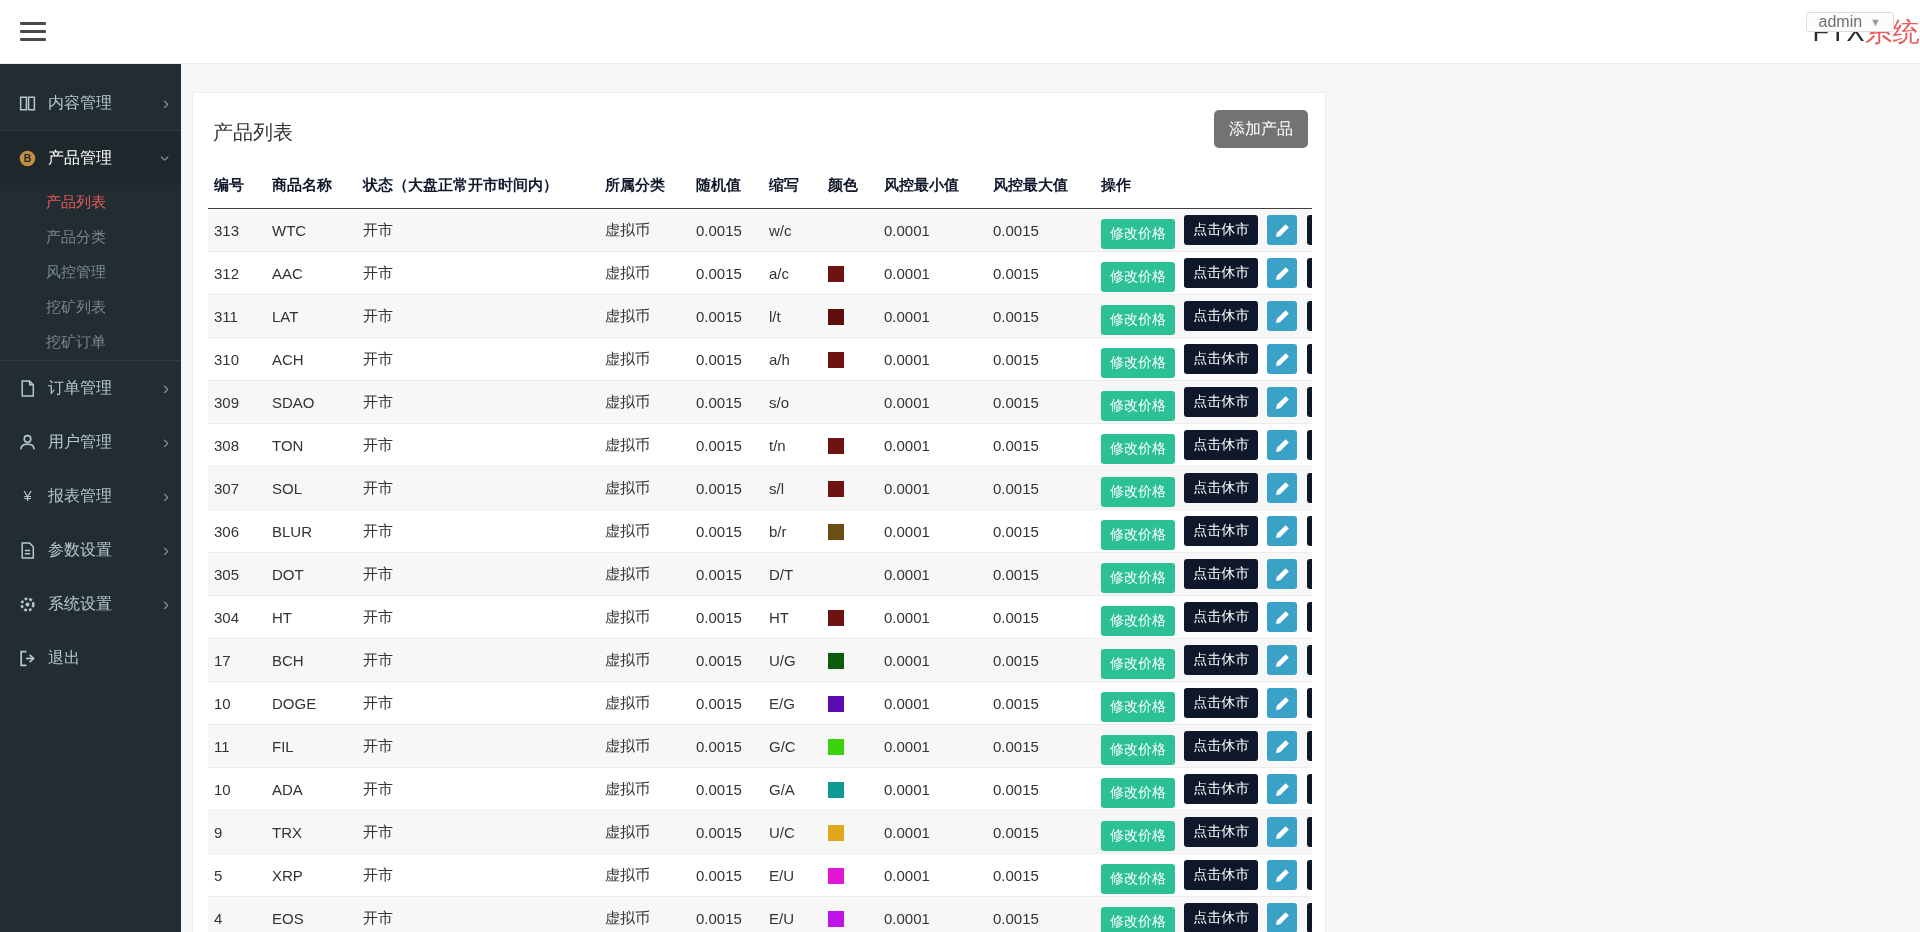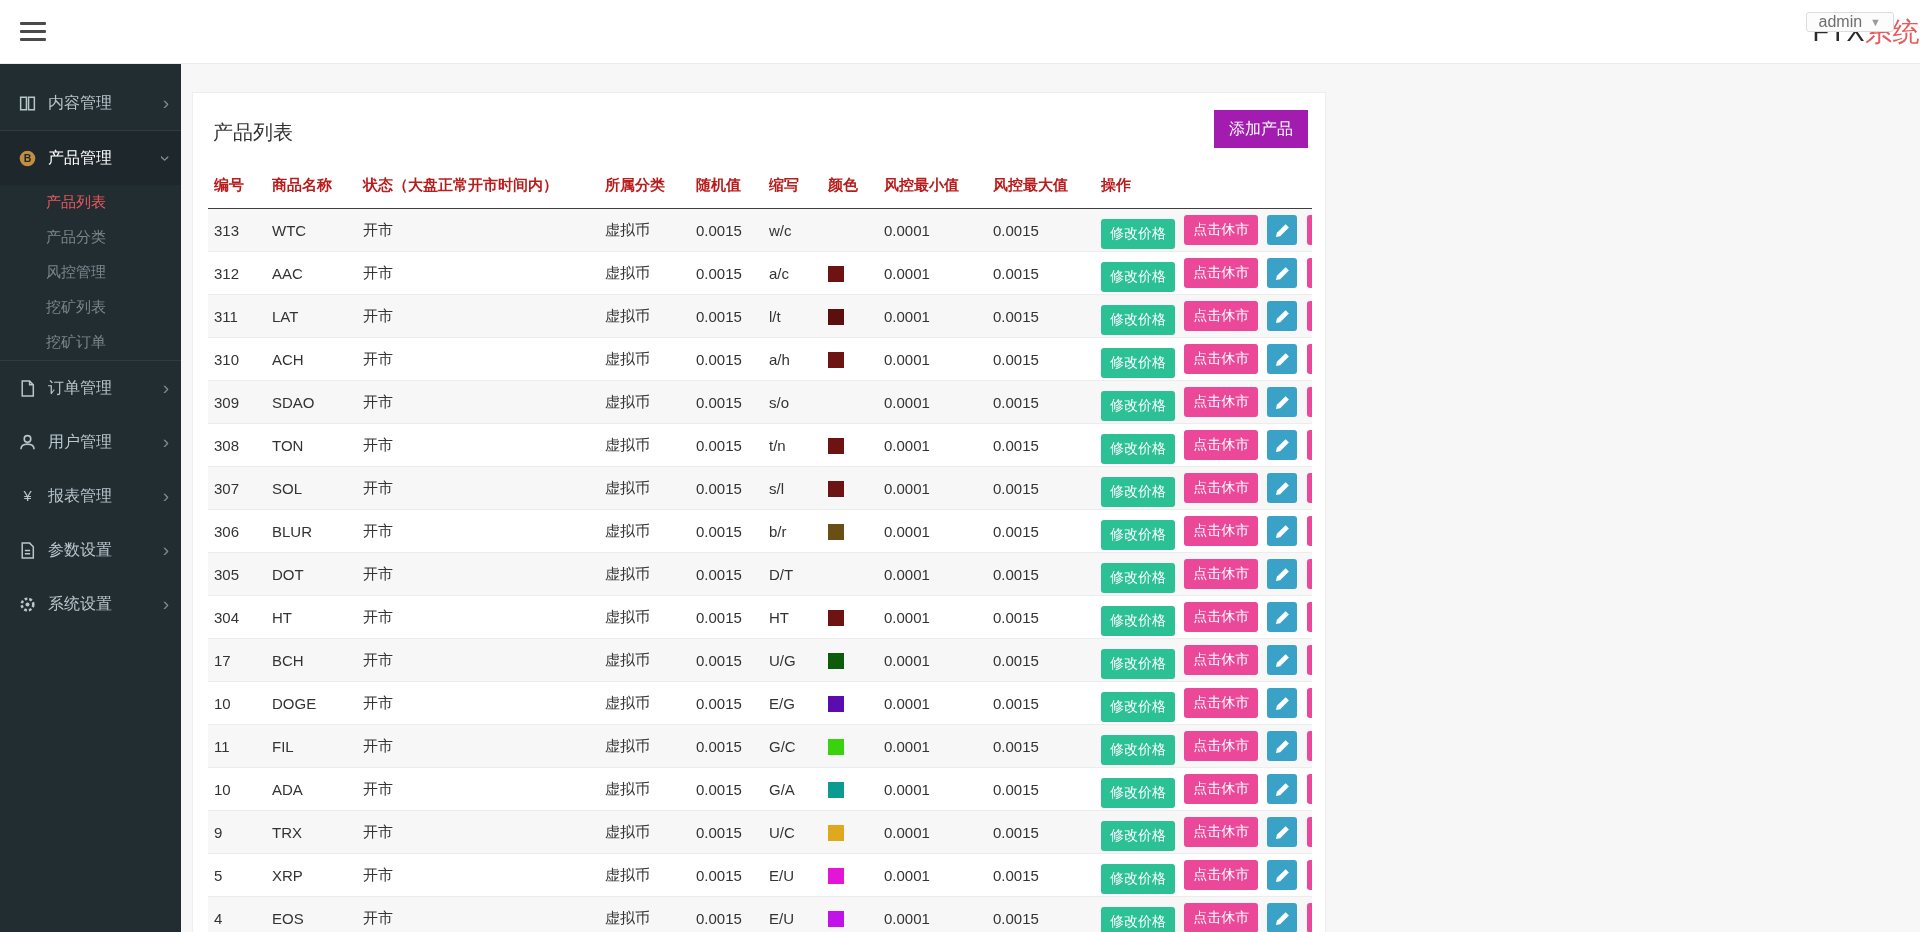--- a/index.html
+++ b/index.html
@@ -23,31 +23,31 @@
   .nav-group.active { border-top:1px solid rgba(255,255,255,.07); border-bottom:1px solid rgba(255,255,255,.07); }
   .nav-group.active > .nav-item { background:#1e282c; color:#ffffff; }
   .sub-item { height:35px; display:flex; align-items:center; padding-left:46px; font-size:15px; color:#79868d; cursor:pointer; background:#222d32; }
   .sub-item.active { color:#e9595c; }
 
   
   .main { position:absolute; left:181px; top:64px; width:1739px; bottom:0; background:#f7f7f8; }
   .card { position:absolute; left:11px; top:28px; width:1134px; height:880px; background:#ffffff; border:1px solid #ededed; }
   .card-head { position:relative; padding:26px 18px 18px 20px; }
   .card-title { font-size:20px; color:#333; font-weight:400; }
-  .add-btn { position:absolute; right:17px; top:17px; height:38px; padding:0 15px; background:#a21caf; border:none; border-radius:0; color:#fff; font-size:16px; cursor:pointer; }
+  .add-btn { position:absolute; right:17px; top:17px; height:38px; padding:0 15px; background:#737373; border:none; border-radius:5px; color:#fff; font-size:16px; cursor:pointer; }
 
   table { width:1104px; margin:0 15px; border-collapse:collapse; table-layout:fixed; }
-  th { text-align:left; font-size:15px; font-weight:bold; color:#b91c1c; padding:12px 6px 13px; border-bottom:1px solid #3f3f3f; white-space:nowrap; overflow:hidden; }
+  th { text-align:left; font-size:15px; font-weight:bold; color:#0f172a; padding:12px 6px 13px; border-bottom:1px solid #3f3f3f; white-space:nowrap; overflow:hidden; }
   td { font-size:15px; color:#333; height:43px; padding:0 6px; border-bottom:1px solid #ececec; white-space:nowrap; overflow:hidden; }
   tbody tr:nth-child(odd) { background:#f7f7f7; }
   .swatch { width:16px; height:16px; display:inline-block; vertical-align:middle; }
 
   .btn { display:inline-flex; align-items:center; justify-content:center; border:none; border-radius:3px; color:#fff; font-size:14px; height:30px; padding:0 9px; margin-right:5px; cursor:pointer; vertical-align:middle; }
   .btn-green { background:#2bc195;margin-top:8px; }
-  .btn-red { background:#ec4899; }
+  .btn-red { background:#0f172a; }
   .btn-blue { background:#3aa2c6; }
   .btn-icon { width:30px; padding:0; }
   .btn-icon svg { width:15px; height:15px; }
 </style>
 </head>
 <body>
 
 <header class="topbar">
   <div class="hamburger">
       <i></i>
@@ -139,20 +139,28 @@
 
   <div class="nav-item">
     <svg viewBox="0 0 18 18" fill="none" stroke="currentColor">
         <circle cx="9" cy="9" r="5.5" stroke-width="2.4" stroke-dasharray="2.6 1.9"></circle>
         <circle cx="9" cy="9" r="1.9" fill="currentColor" stroke="none"></circle>
       </svg>
     <span>系统设置</span>
     <span class="chev">›</span>
   </div>
 
+  <div class="nav-item">
+    <svg viewBox="0 0 18 18" fill="none" stroke="currentColor" stroke-width="1.6">
+        <path d="M8 2.5H3v13h5"></path>
+        <path d="M11 5.5l3.8 3.5L11 12.5"></path>
+        <path d="M14.5 9H7.5"></path>
+      </svg>
+    <span>退出</span>
+  </div>
 </aside>
 
 <main class="main">
   <section class="card">
     <div class="card-head">
       <h2 class="card-title">产品列表</h2>
       <button class="add-btn">添加产品</button>
     </div>
     <table>
       <colgroup>

